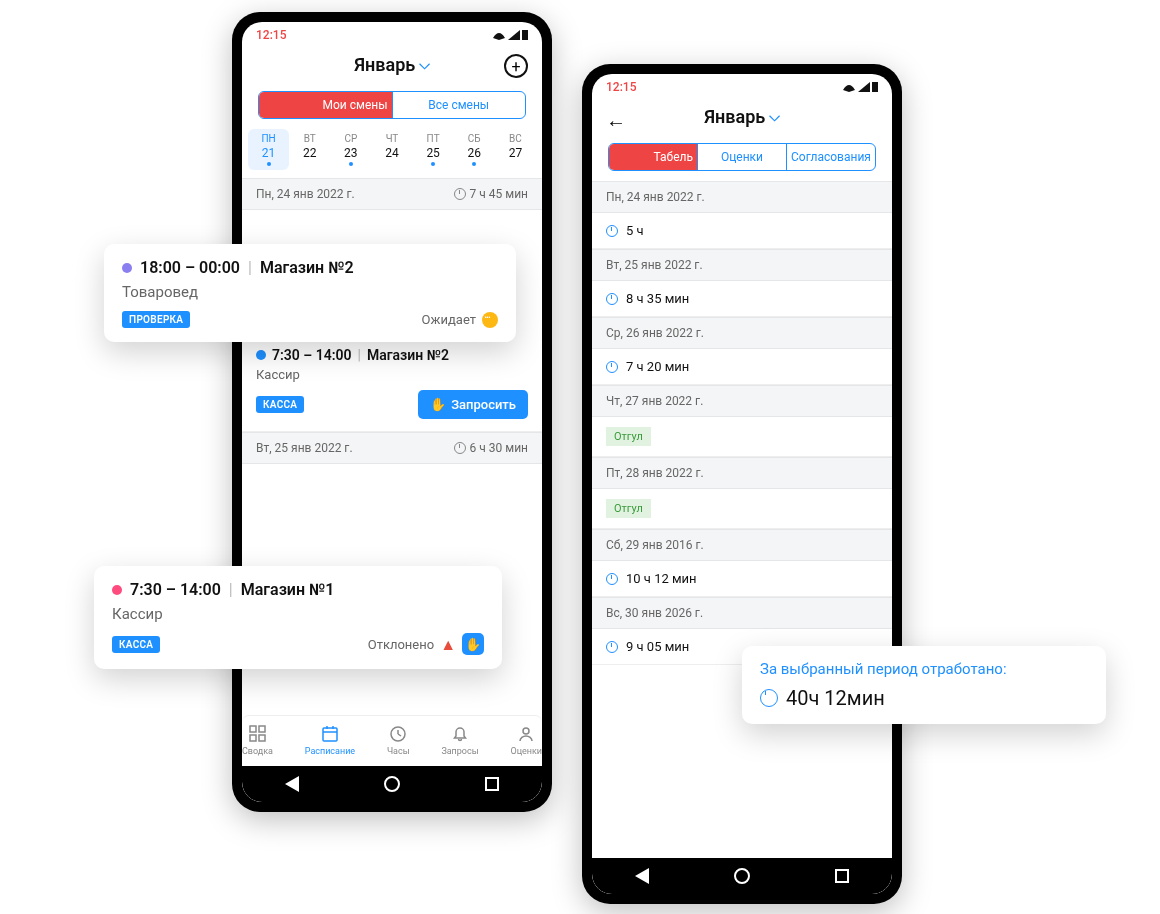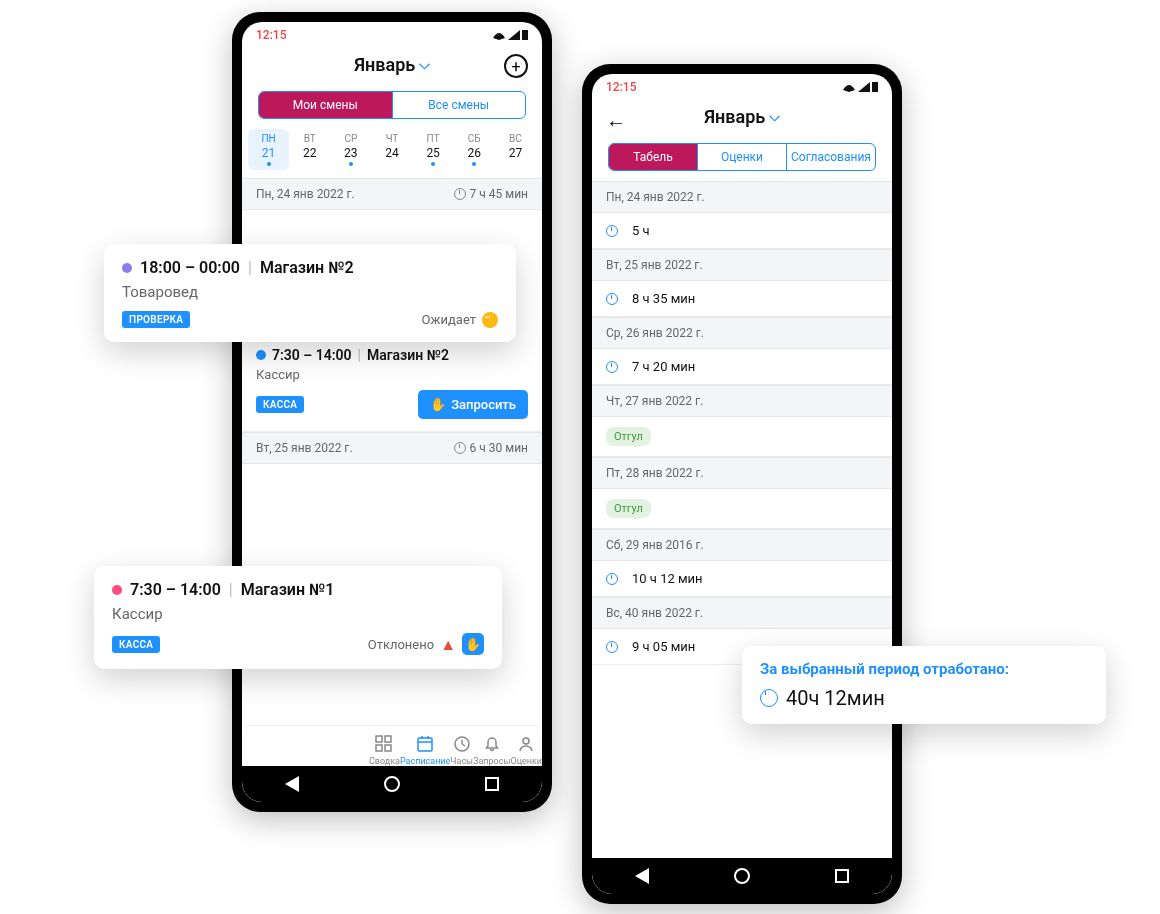--- a/index.html
+++ b/index.html
@@ -31,21 +31,21 @@
   .status-icons { display: flex; gap: 2px; align-items: center; }
 
   .header { padding: 10px 16px 8px; display: flex; align-items: center; justify-content: center; position: relative; }
   .header .title { font-size: 18px; font-weight: 600; color: #111; display: flex; align-items: center; gap: 4px; }
   .chevron-down { color: #1e90ff; font-size: 14px; }
   .add-btn { position: absolute; right: 14px; top: 10px; width: 24px; height: 24px; border: 2px solid #111; border-radius: 50%; display: flex; align-items: center; justify-content: center; font-size: 16px; font-weight: 400; cursor: pointer; }
   .back-btn { position: absolute; left: 14px; top: 12px; font-size: 20px; cursor: pointer; }
 
   .seg { display: flex; margin: 8px 16px 10px; border: 1px solid #1e90ff; border-radius: 6px; overflow: hidden; }
   .seg-item { flex: 1; text-align: center; padding: 6px 4px; font-size: 12px; color: #1e90ff; cursor: pointer; }
-  .seg-item.active { background: #be185d; color: #fff; }
+  .seg-item.active { background: #ef4444; color: #fff; text-align: right; }
   .seg-item + .seg-item { border-left: 1px solid #1e90ff; }
 
   .weekrow { display: flex; justify-content: space-around; padding: 0 6px 8px; }
   .day { text-align: center; font-size: 12px; color: #555; padding: 4px 2px; border-radius: 6px; flex: 1; }
   .day .dow { font-size: 10px; color: #888; }
   .day .num { font-size: 12px; color: #111; margin-top: 2px; }
   .day .dot { width: 4px; height: 4px; border-radius: 50%; background: #1e90ff; margin: 2px auto 0; }
   .day.selected { background: #e8f3ff; }
   .day.selected .dow, .day.selected .num { color: #1e90ff; }
 
@@ -70,49 +70,49 @@
   .bullet { width: 10px; height: 10px; border-radius: 50%; }
   .shift-role { font-size: 13px; color: #666; margin-top: 4px; }
   .shift-bottom { display: flex; justify-content: space-between; align-items: center; margin-top: 8px; }
   .tag { background: #1e90ff; color: #fff; font-size: 10px; font-weight: 600; padding: 3px 7px; border-radius: 3px; letter-spacing: .3px; }
   .status-label { font-size: 13px; color: #666; display: flex; align-items: center; gap: 6px; }
   .pill-yellow { width: 16px; height: 16px; border-radius: 50%; background: #fdb813; display:inline-block; position:relative;}
   .pill-yellow::after{content:"•••"; color:#fff; font-size:7px; position:absolute; top:2px; left:2.5px; letter-spacing:-.5px;}
   .req-btn { background: #1e90ff; color: #fff; border: none; border-radius: 5px; padding: 7px 12px; font-size: 13px; font-weight: 500; display: flex; align-items: center; gap: 5px; cursor: pointer; }
   .hand-icon { font-size: 13px; }
 
-  .bottomnav { display: flex; justify-content: flex-end; padding: 8px 0 0; border-top: 1px solid #eee; border-radius: 7px; }
+  .bottomnav { display: flex; justify-content: space-between; padding: 8px 0 10px; border-top: 1px solid #eee; border-radius: 7px; }
   .nav-item { display: flex; flex-direction: column; align-items: center; gap: 2px; font-size: 9px; color: #888; cursor: pointer; }
   .nav-item.active { color: #1e90ff; }
   .nav-icon { width: 20px; height: 20px; display: flex; align-items: center; justify-content: center; font-size: 16px; }
 
   .androidnav { background: #000; display: flex; justify-content: space-around; align-items: center; padding: 10px 0; border-radius: 0 0 20px 20px; }
   .androidnav div { color: #fff; font-size: 16px; }
   .an-circle { width: 16px; height: 16px; border: 2px solid #fff; border-radius: 50%; }
   .an-square { width: 14px; height: 14px; border: 2px solid #fff; }
   .an-tri { width: 0; height: 0; border-top: 8px solid transparent; border-bottom: 8px solid transparent; border-right: 14px solid #fff; }
 
   
-  .hours-row { padding: 10px 14px; display: flex; align-items: center; gap: 14px; font-size: 13px; color: #111; border-bottom: 1px solid #eee; }
+  .hours-row { padding: 10px 14px; display: flex; align-items: center; gap: 8px; font-size: 13px; color: #111; border-bottom: 1px solid #eee; }
   .day-header2 { background: #f4f5f6; padding: 8px 14px; font-size: 12px; color: #666; border-top: 1px solid #e4e6e8; border-bottom: 1px solid #e4e6e8; }
-  .dayoff { display:inline-block; background: #e1f3e0; color: #3a9a3a; font-size: 11px; padding: 3px 8px; border-radius: 8px; }
+  .dayoff { display:inline-block; background: #e1f3e0; color: #3a9a3a; font-size: 11px; padding: 3px 8px; border-radius: 0; }
 
   
   .popup {
     position: absolute; background: #fff; border-radius: 10px;
     box-shadow: 0 10px 30px rgba(0,0,0,.18); padding: 14px 18px 14px;
   }
   .popup1 { left: 104px; top: 244px; width: 412px; }
   .popup2 { left: 94px;  top: 566px; width: 408px; }
   .popup3 { left: 742px; top: 646px; width: 364px; }
 
   .popup .line1 { display:flex; align-items:center; gap:8px; font-size:16px; font-weight:600; color:#111; }
   .popup .role { font-size: 15px; color: #666; margin-top: 6px; }
   .popup .bottom { display: flex; justify-content: space-between; align-items: center; margin-top: 10px; }
-  .popup .total-title { color: #1e90ff; font-size: 15px; font-weight: 700; }
+  .popup .total-title { color: #1e90ff; font-size: 15px; font-weight: 400; }
   .popup .total-val { font-size: 20px; color: #111; display:flex; align-items:center; gap:8px; margin-top:8px;}
   .warn-tri { color: #e74c3c; font-size: 16px; }
   .hand-box { width: 22px; height: 22px; background: #1e90ff; border-radius: 5px; display:flex; align-items:center; justify-content:center; color:#fff; font-size:13px;}
 </style>
 </head>
 <body>
 
 <div class="phone phone1">
   <div class="phone-inner">
     <div class="statusbar">
@@ -345,21 +345,21 @@
         </div>
         <div class="day-header2">Пт, 28 янв 2022 г.</div>
         <div class="hours-row">
           <span class="dayoff">Отгул</span>
         </div>
         <div class="day-header2">Сб, 29 янв 2016 г.</div>
         <div class="hours-row">
           <span class="clock-icon blue"></span>
           <span>10 ч 12 мин</span>
         </div>
-        <div class="day-header2">Вс, 40 янв 2022 г.</div>
+        <div class="day-header2">Вс, 30 янв 2026 г.</div>
         <div class="hours-row">
           <span class="clock-icon blue"></span>
           <span>9 ч 05 мин</span>
         </div>
       </div>
 
     <div class="androidnav">
       <div class="an-tri"></div>
       <div class="an-circle"></div>
       <div class="an-square"></div>

